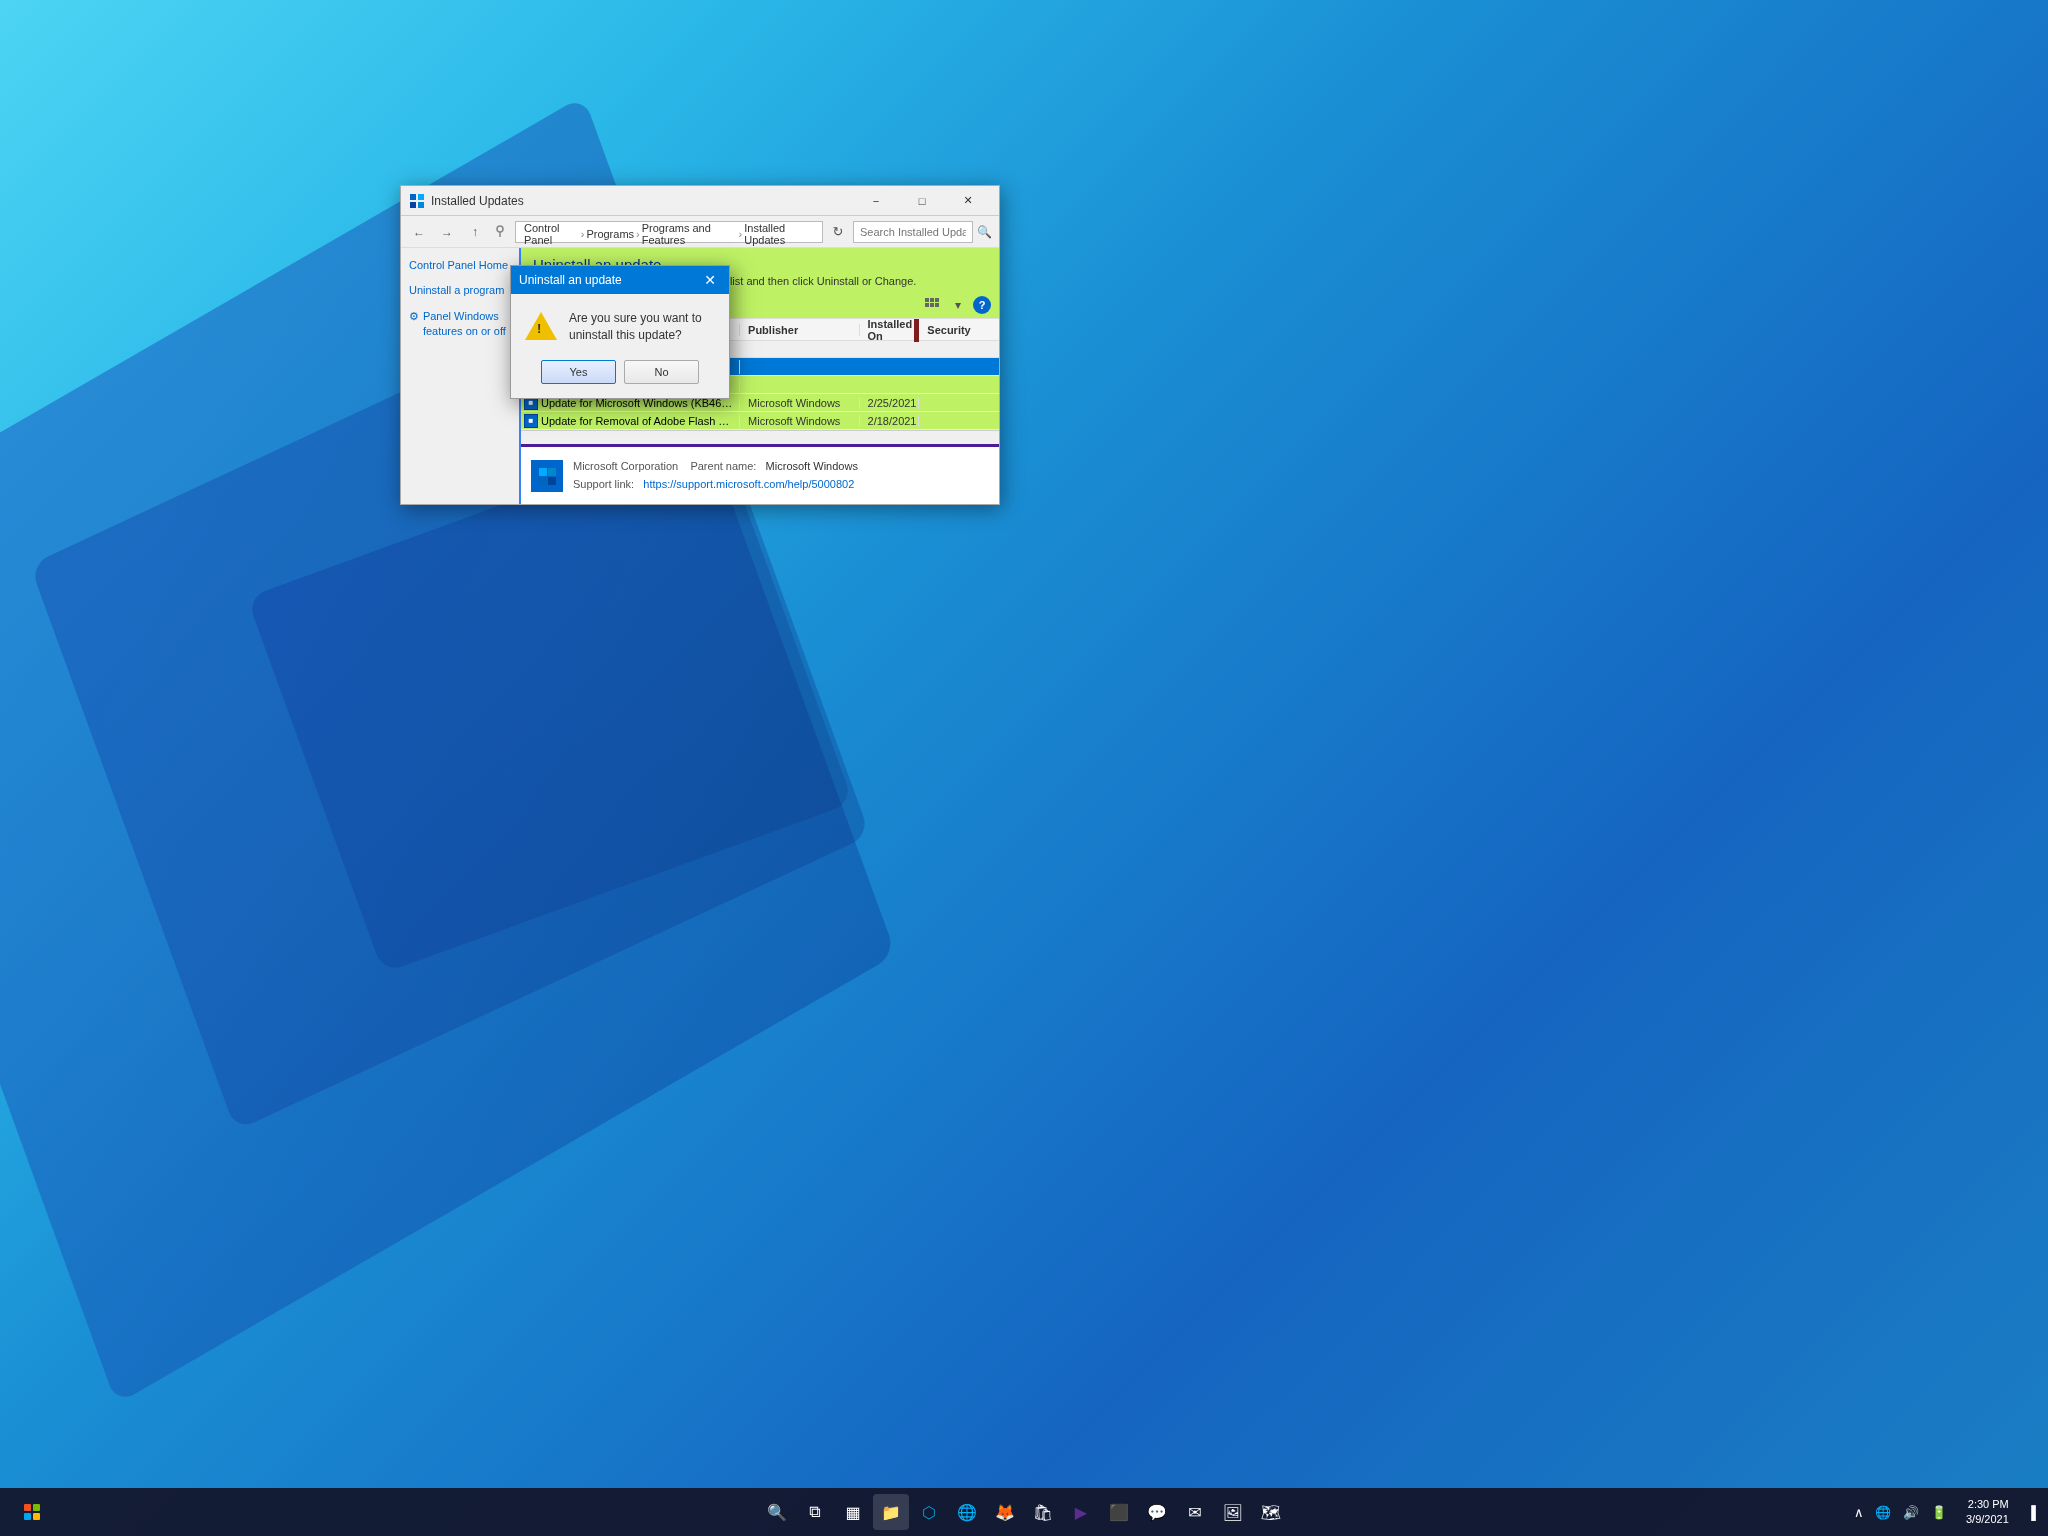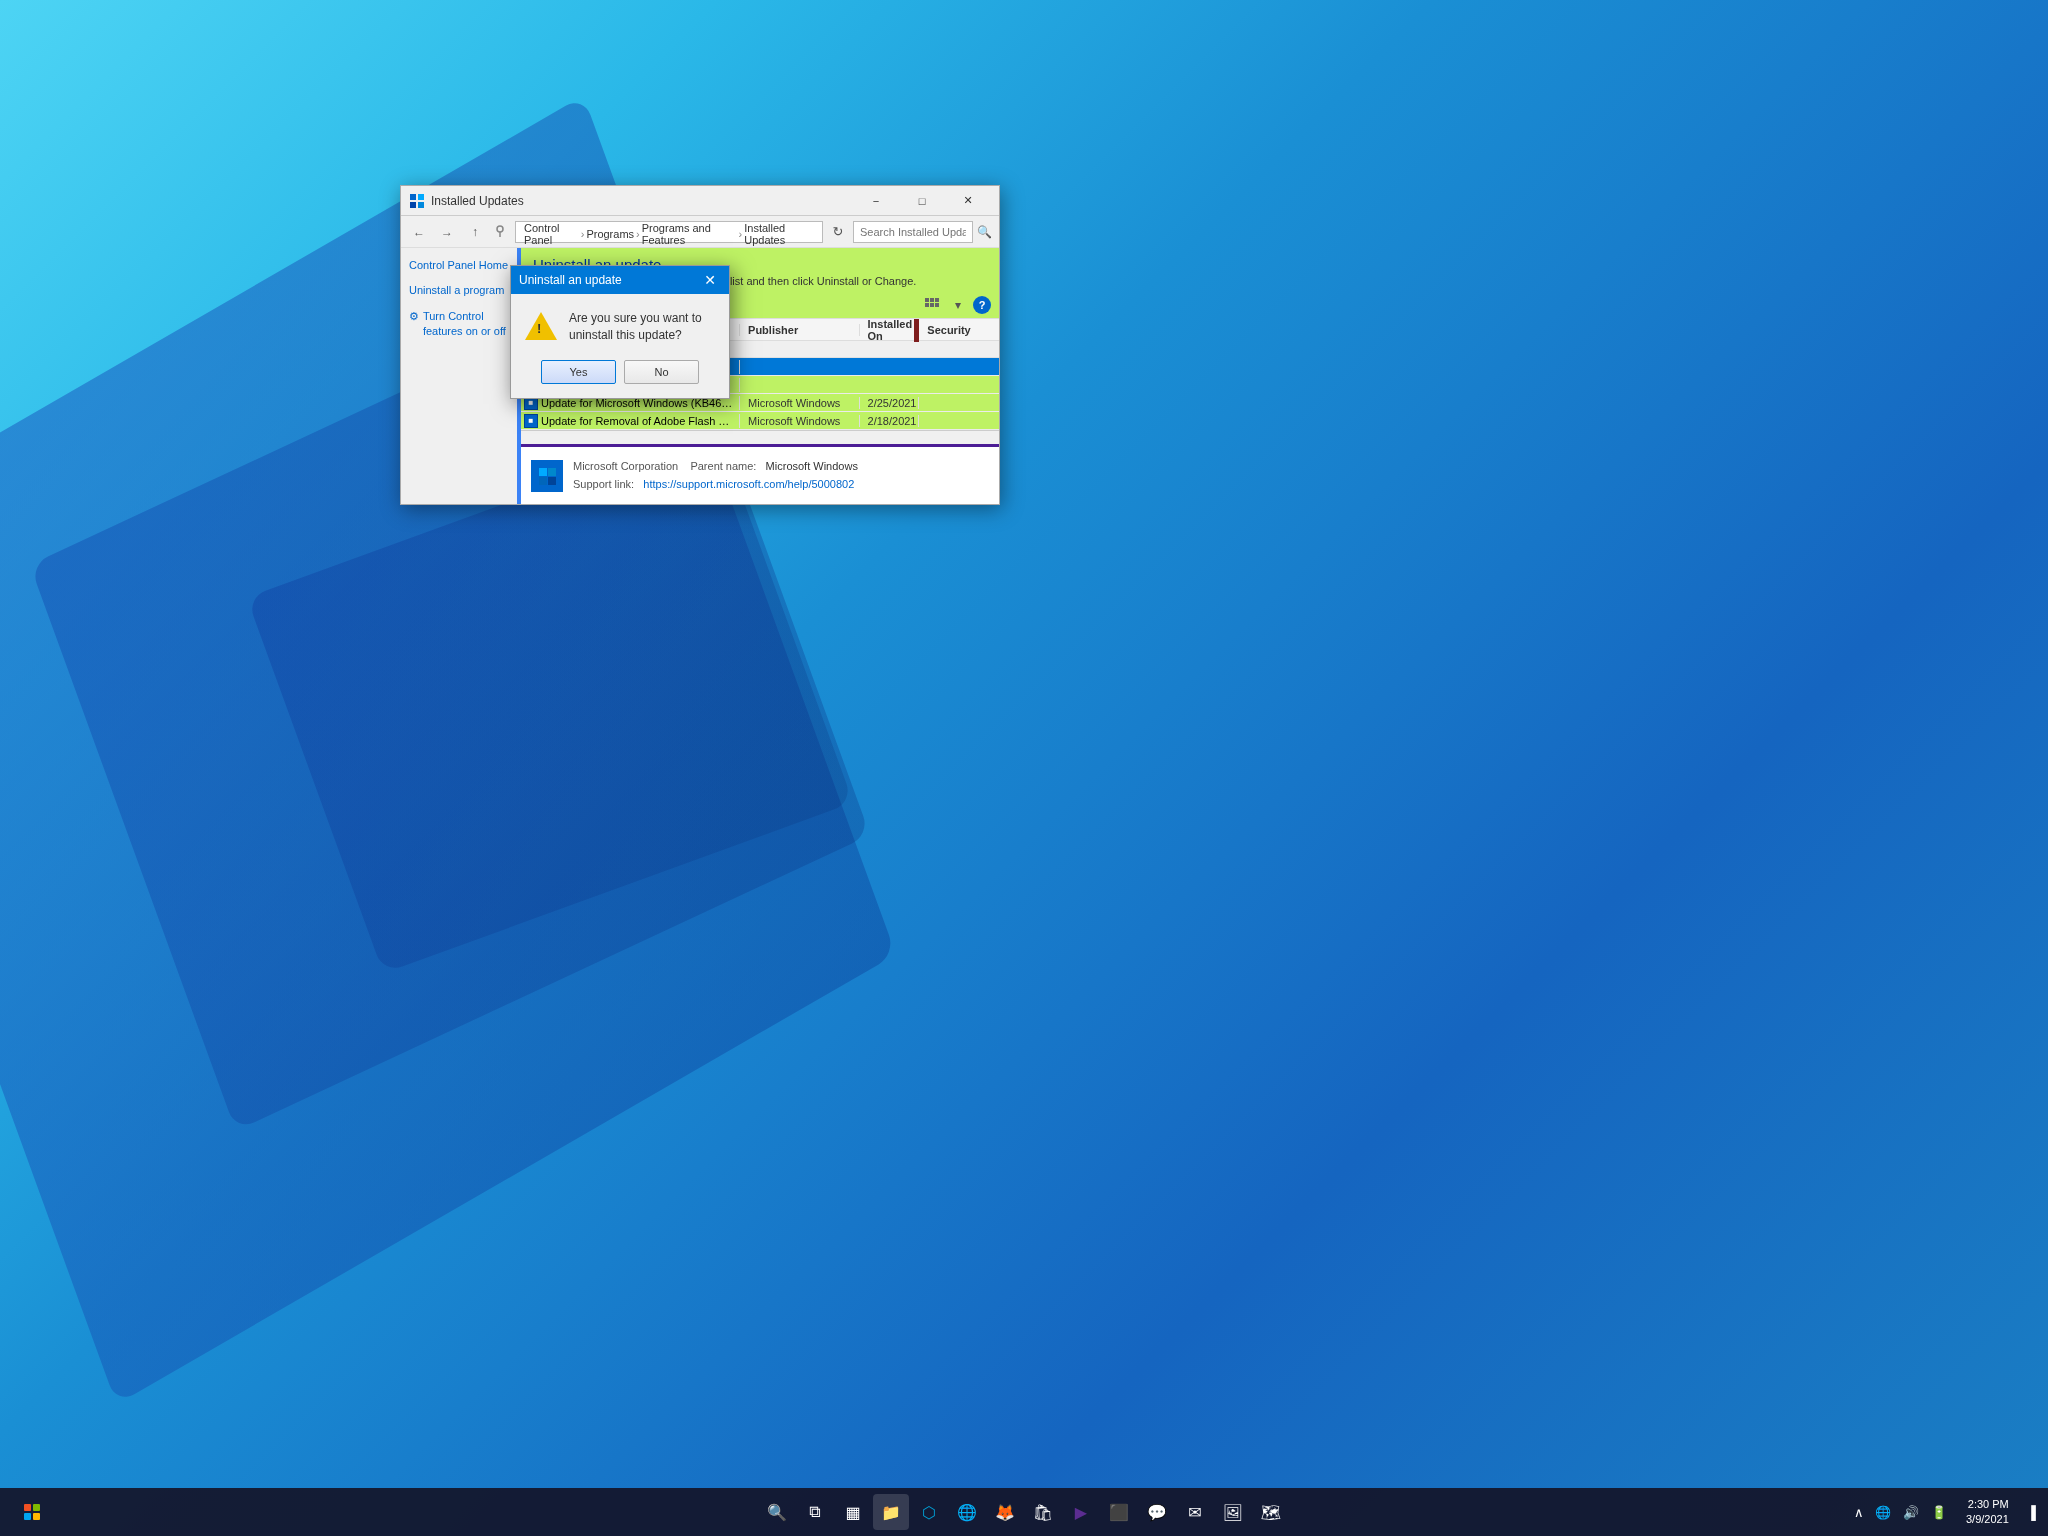--- a/index.html
+++ b/index.html
@@ -231,21 +231,21 @@
 
     
     .window-content {
       display: flex;
       flex: 1;
       overflow: hidden;
     }
     .sidebar-panel {
       width: 120px;
       background: #f0f0f0;
-      border-right: 4px solid #3b82f6;
+      border-right: 2px solid #3b82f6;
       padding: 10px 8px;
       font-size: 11px;
     }
     .sidebar-link {
       color: #0066cc;
       cursor: pointer;
       margin-bottom: 10px;
       line-height: 1.4;
     }
     .sidebar-link-with-icon {
@@ -591,21 +591,21 @@
     <div style="width:16px;height:16px;display:flex;align-items:center;justify-content:center;color:#888;">🔍</div>
   </div>
 
   <div class="window-content">
 
     <div class="sidebar-panel">
       <div class="sidebar-link">Control Panel Home</div>
       <div class="sidebar-link">Uninstall a program</div>
       <div class="sidebar-link-with-icon">
         <span class="sidebar-link-icon">⚙</span>
-        <span class="sidebar-link" style="margin-bottom:0;">Turn Control features on or off</span>
+        <span class="sidebar-link" style="margin-bottom:0;">Panel Windows features on or off</span>
       </div>
     </div>
 
     <div class="main-panel">
 
       <div class="panel-header">
         <div class="panel-title">Uninstall an update</div>
         <div class="panel-subtitle">To uninstall an update, select it from the list and then click Uninstall or Change.</div>
       </div>
 

